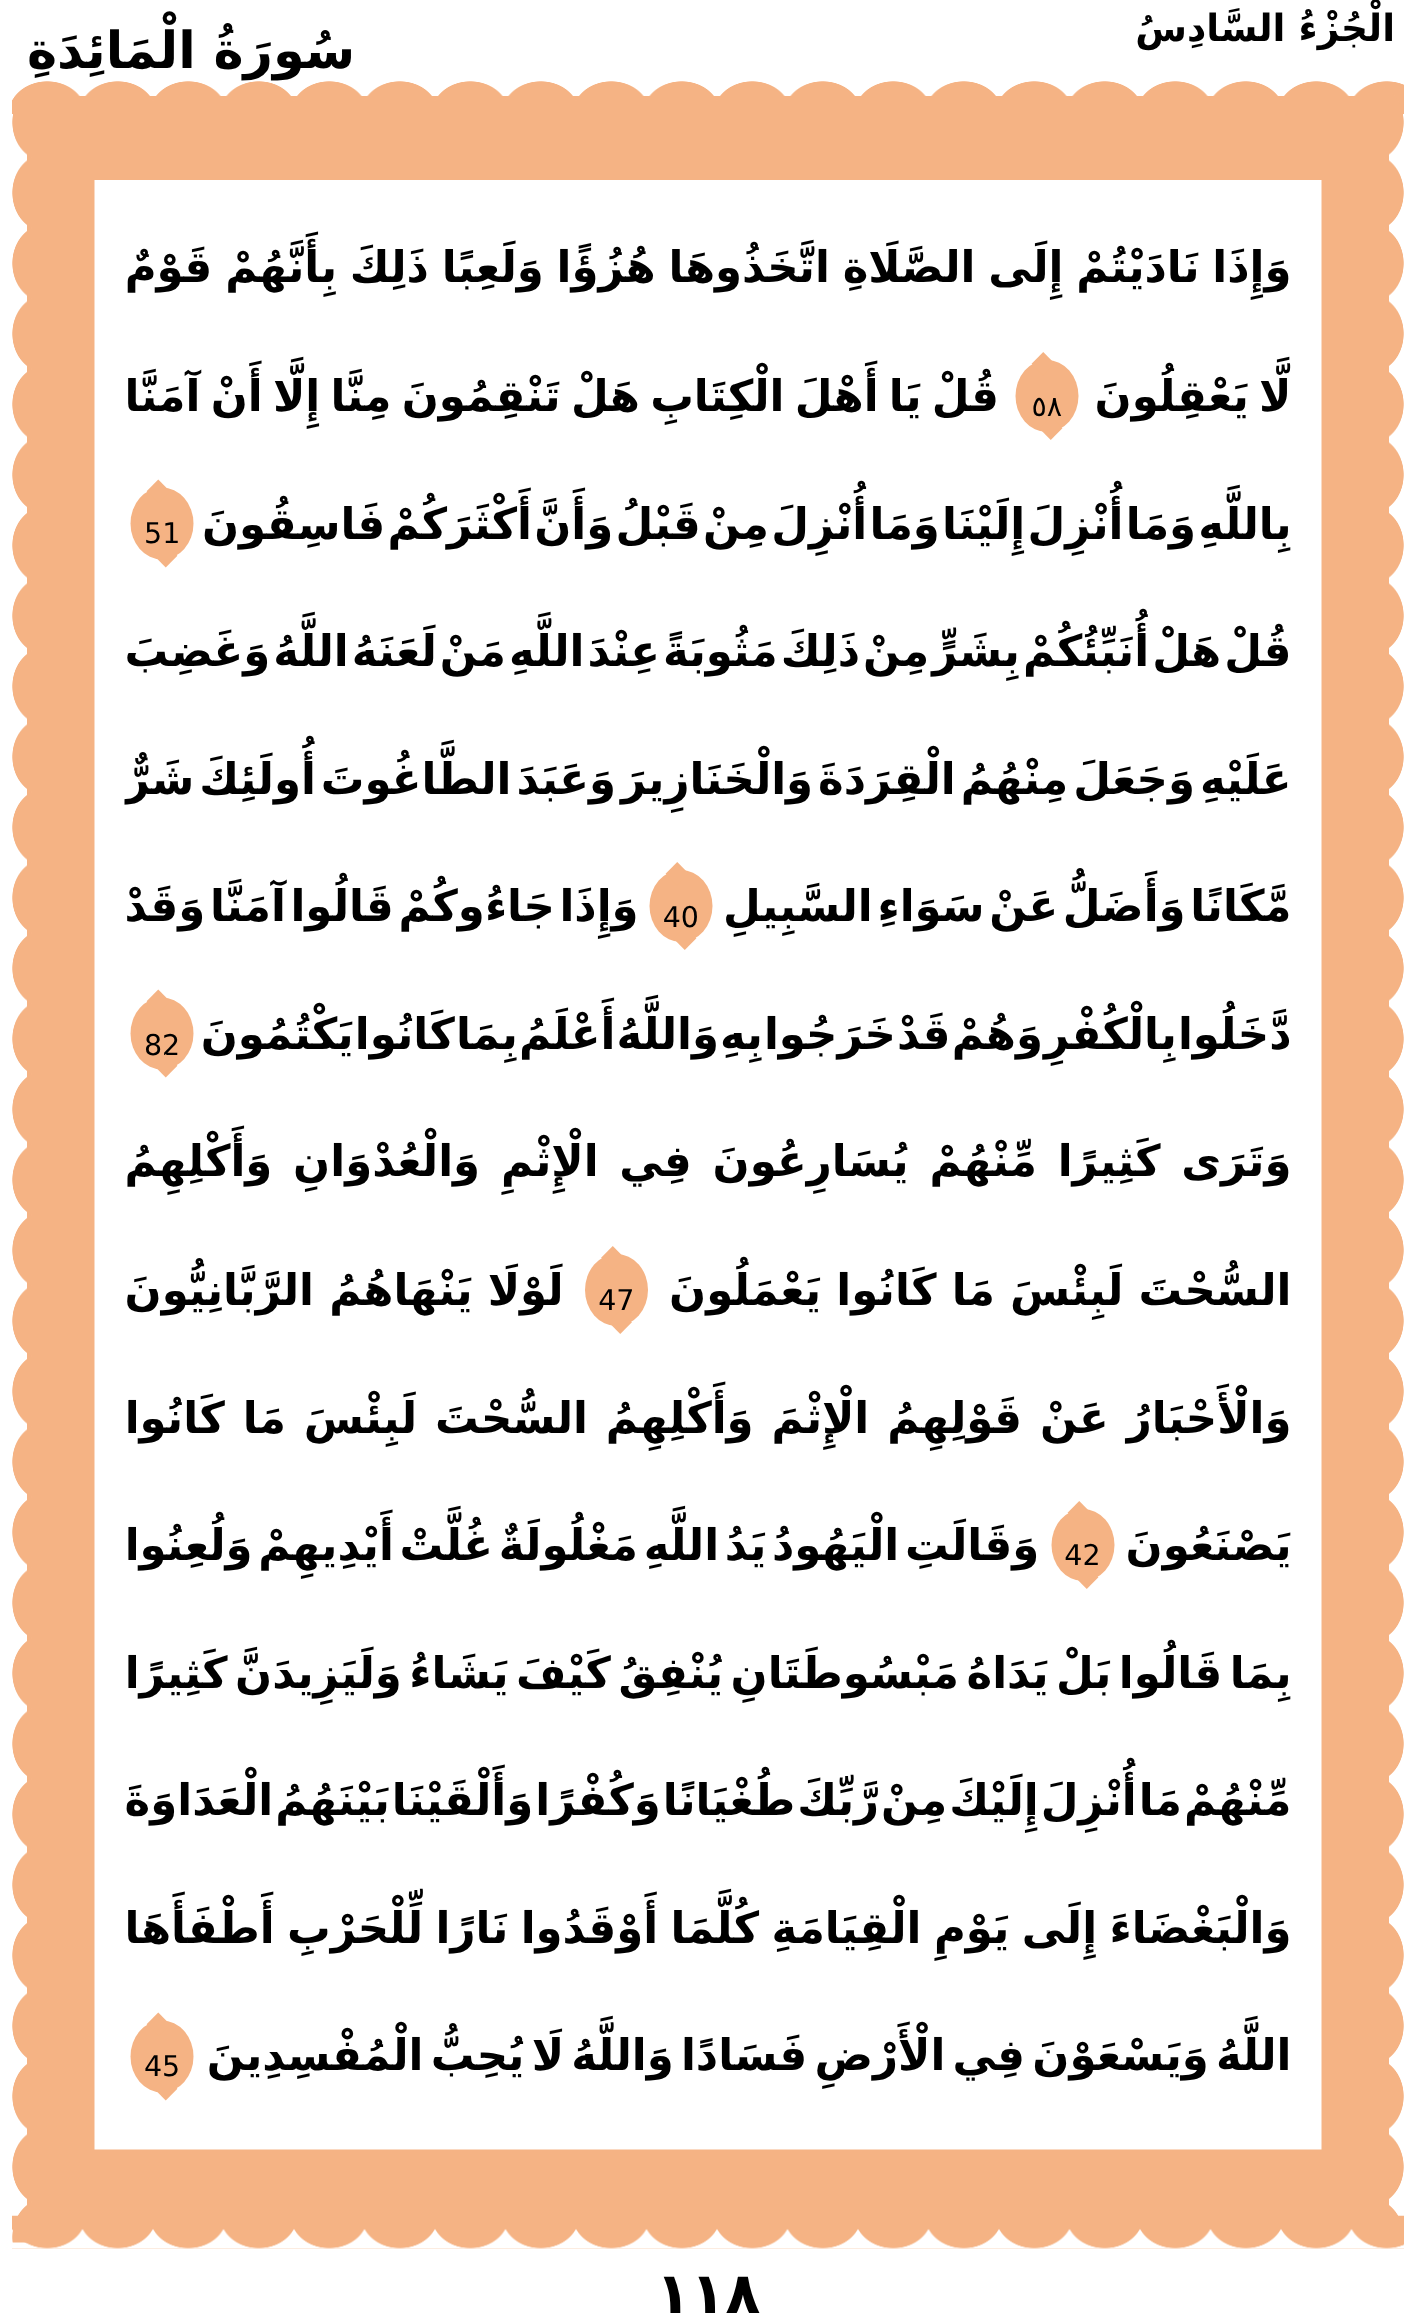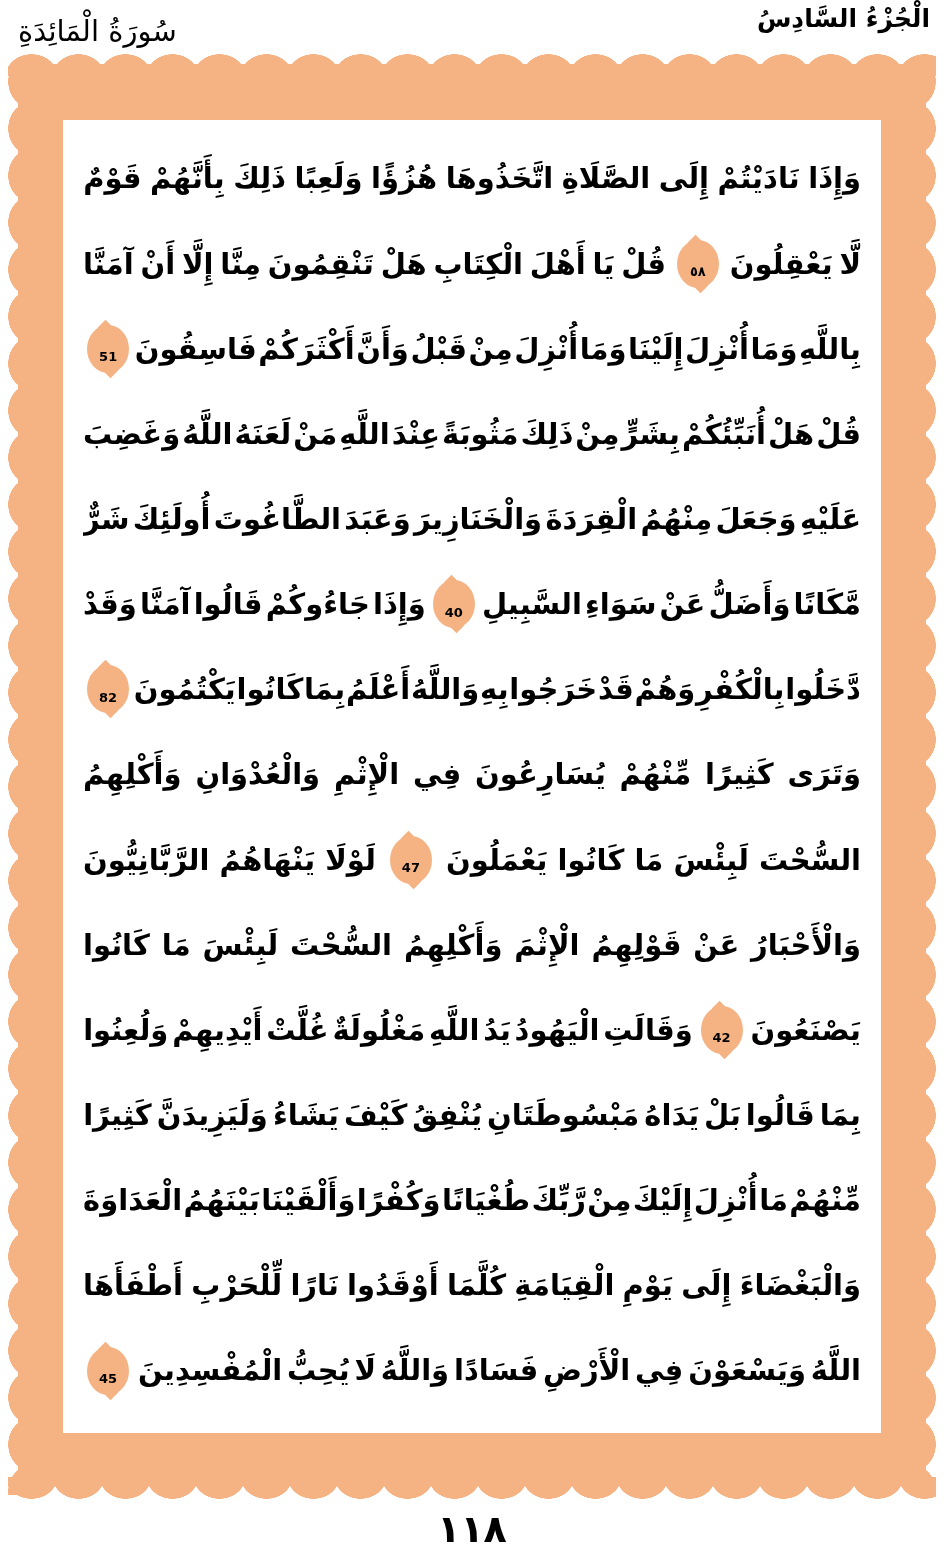--- a/index.html
+++ b/index.html
@@ -14,21 +14,21 @@
   .page { position: absolute; inset: 0; }
 
   
   .header-juz {
     position: absolute; top: 4px; right: 14px;
     font-size: 25px; font-weight: bold; color: var(--ink);
     direction: rtl; white-space: nowrap;
   }
   .header-surah {
     position: absolute; top: 14px; left: 18px;
-    font-size: 29px; font-weight: normal; color: var(--ink);
+    font-size: 34px; font-weight: bold; color: var(--ink);
     direction: rtl; white-space: nowrap;
   }
 
   
   .frame-core {
     position: absolute; left: 18px; right: 18px; top: 64px; bottom: 64px;
     background: var(--orange);
   }
   .scallop { position: absolute; pointer-events: none; }
   .scallop-top {
@@ -77,21 +77,21 @@
     border-radius: 50%;
     display: inline-flex; align-items: center; justify-content: center;
     margin: 0 4px;
   }
   .verse-marker::before, .verse-marker::after {
     content: ""; position: absolute; width: 11px; height: 11px;
     background: var(--orange); transform: rotate(45deg);
   }
   .verse-marker::before { top: -3px; left: 13px; }
   .verse-marker::after  { bottom: -3px; right: 13px; }
-  .verse-num { font-size: 13px; font-weight: bold; color: var(--ink); line-height: 1; margin-top: 16px; }
+  .verse-num { font-size: 19px; font-weight: normal; color: var(--ink); line-height: 1; margin-top: 16px; }
 
   
   .page-number {
     position: absolute; bottom: -2px; left: 0; width: 100%;
     text-align: center;
     font-size: 38px; font-weight: bold; color: var(--ink);
     line-height: 1.1;
   }
 </style>
 </head>

